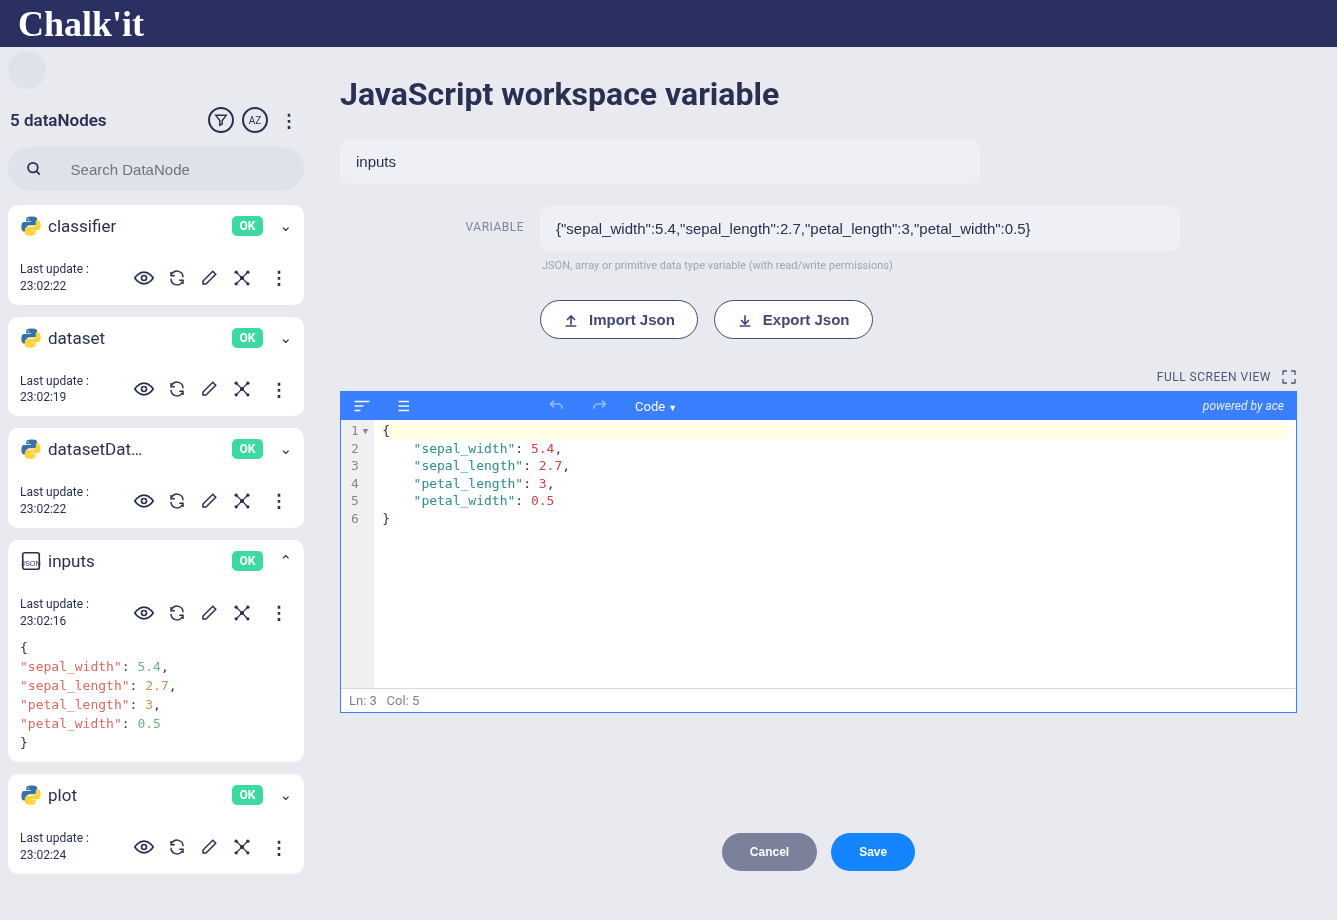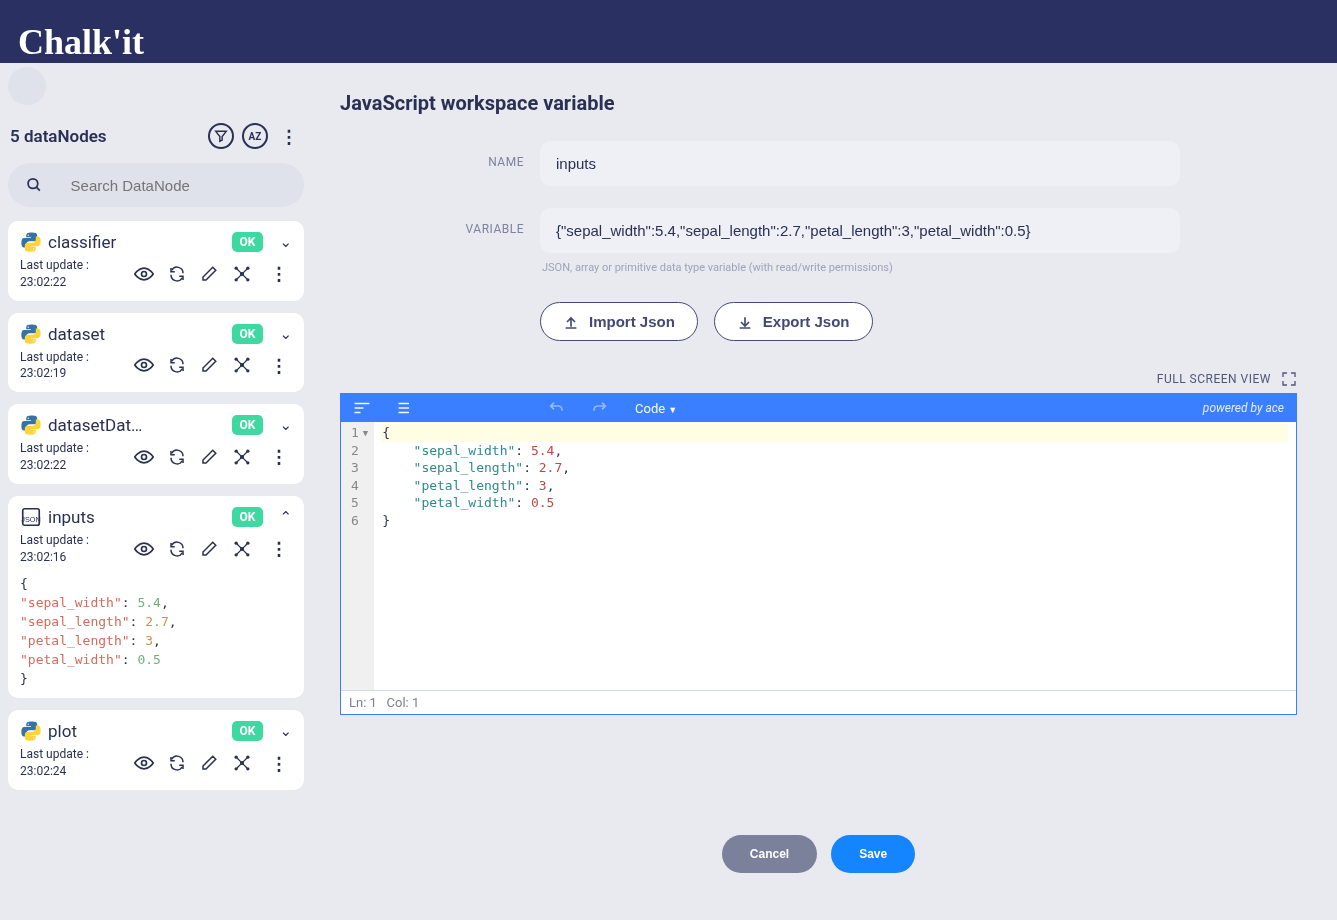--- a/index.html
+++ b/index.html
@@ -5,24 +5,24 @@
 * { box-sizing: border-box; margin: 0; padding: 0; }
 body {
   font-family: -apple-system, BlinkMacSystemFont, "Segoe UI", Roboto, Arial, sans-serif;
   background: #e8eaf0;
   color: #2a3052;
   width: 1337px;
   height: 920px;
   overflow: hidden;
 }
 .topbar {
-  height: 63px;
+  height: 47px;
   background: #2a3061;
   display: flex;
-  align-items: flex-end;
+  align-items: center;
   padding: 0 18px;
 }
 .logo {
   font-family: "Brush Script MT", cursive;
   font-size: 36px;
   font-weight: bold;
   color: #fff;
 }
 .workspace {
   display: flex;
@@ -54,21 +54,21 @@
 .datanodes-header-icons {
   display: flex; align-items: center; gap: 8px;
 }
 .icon-btn-circle {
   width: 26px; height: 26px;
   border: 2px solid #2a3052;
   border-radius: 50%;
   display: flex; align-items: center; justify-content: center;
   cursor: pointer;
   font-size: 12px;
-  font-weight: bold;
+  font-weight: normal;
   background: transparent;
   color: #2a3052;
 }
 .more-dots {
   font-size: 18px; font-weight: bold; color: #2a3052; cursor: pointer;
   padding: 0 4px;
 }
 .search-box {
   display: flex; align-items: center;
   background: #dfe2ea;
@@ -100,21 +100,21 @@
   font-size: 12px;
   font-weight: bold;
   padding: 3px 8px;
   border-radius: 5px;
 }
 .chevron {
   font-size: 15px; color: #2a3052; cursor: pointer;
 }
 .node-card-bottom {
   display: flex; align-items: center; justify-content: space-between;
-  margin-top: 4px;
+  margin-top: 24px;
 }
 .last-update {
   font-size: 12px; color: #2a3052; line-height: 1.4;
 }
 .node-icons {
   display: flex; align-items: center; gap: 14px;
   font-size: 18px; color: #2a3052;
 }
 .node-icons span, .node-icons svg { cursor: pointer; }
 .node-expanded-json {
@@ -128,21 +128,21 @@
 .json-key { color: #d46b5c; }
 .json-num-g { color: #6fb37a; }
 .json-num-o { color: #d29048; }
 .main {
   flex: 1;
   padding: 28px 40px 20px 28px;
   overflow-y: auto;
   position: relative;
 }
 .main-title {
-  font-size: 20px; font-weight: 700; color: #2a3052;
+  font-size: 32px; font-weight: 700; color: #2a3052;
   margin-bottom: 26px;
 }
 .form-row {
   display: flex; align-items: flex-start; margin-bottom: 22px;
 }
 .form-label {
   width: 200px; text-align: right;
   font-size: 12px; color: #7d829e;
   letter-spacing: 0.5px;
   padding-top: 14px;
@@ -550,21 +550,20 @@
       </div>
     </div>
         </div>
       </div>
   </div>
 
   <div class="main">
     <div class="main-title">JavaScript workspace variable</div>
 
     <div class="form-row">
-      <div class="form-label">NAME</div>
       <div class="form-field">
         <input class="form-input" value="inputs" style="">
       </div>
     </div>
 
     <div class="form-row">
       <div class="form-label">VARIABLE</div>
       <div class="form-field">
         <input class="form-input" value="{&quot;sepal_width&quot;:5.4,&quot;sepal_length&quot;:2.7,&quot;petal_length&quot;:3,&quot;petal_width&quot;:0.5}" style="">
         <div class="form-hint">JSON, array or primitive data type variable (with read/write permissions)</div>
@@ -633,21 +632,21 @@
             <div class="gl">1<span class="fold">▼</span></div>
             <div class="gl">2<span class="fold">&nbsp;</span></div>
             <div class="gl">3<span class="fold">&nbsp;</span></div>
             <div class="gl">4<span class="fold">&nbsp;</span></div>
             <div class="gl">5<span class="fold">&nbsp;</span></div>
             <div class="gl">6<span class="fold">&nbsp;</span></div>
           </div>
         <div class="code-lines" id="code-lines"><div class="hl">{</div><div>    <span class="ck">"sepal_width"</span>: <span class="cv">5.4</span>,</div><div>    <span class="ck">"sepal_length"</span>: <span class="cv">2.7</span>,</div><div>    <span class="ck">"petal_length"</span>: <span class="cv">3</span>,</div><div>    <span class="ck">"petal_width"</span>: <span class="cv">0.5</span></div><div>}</div></div>
       </div>
       <div class="editor-status">
-        <span>Ln: 1</span>&nbsp;&nbsp;&nbsp;<span>Col: 1</span>
+        <span>Ln: 3</span>&nbsp;&nbsp;&nbsp;<span>Col: 5</span>
       </div>
     </div>
 
     <div class="footer-buttons">
       <button class="btn btn-cancel">Cancel</button>
       <button class="btn btn-save">Save</button>
     </div>
   </div>
 
 </div>

